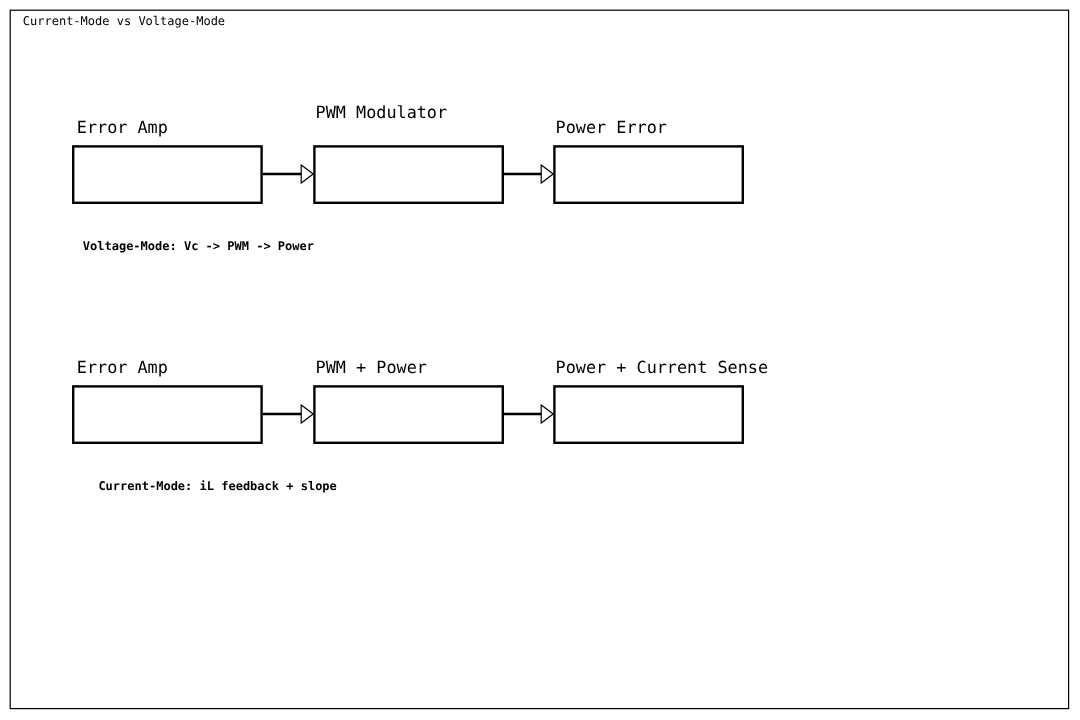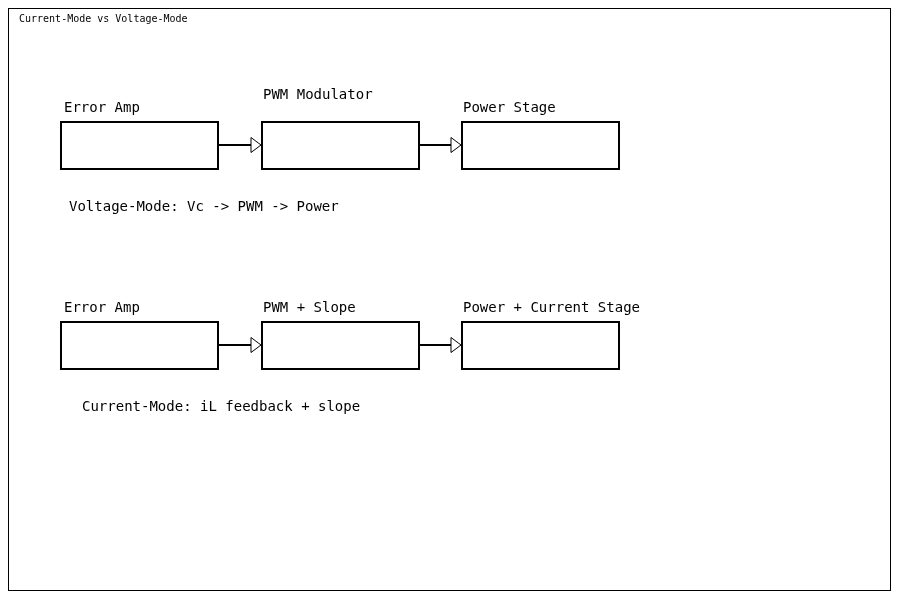--- a/index.html
+++ b/index.html
@@ -41,59 +41,59 @@
   }
   .block {
     position: absolute;
     width: 155px;
     height: 45px;
     border: 2px solid #000000;
     background: #ffffff;
   }
   .caption {
     position: absolute;
-    font-size: 14px;
+    font-size: 10px;
     line-height: 12px;
-    font-weight: normal;
+    font-weight: bold;
     white-space: pre;
     text-align: right;
   }
   .arrow {
     position: absolute;
   }
 </style>
 </head>
 <body>
 
 <div class="frame"></div>
 
 <div class="title">Current-Mode vs Voltage-Mode</div>
 
 <div class="block-label" style="left:64px; top:101px">Error Amp</div>
 <div class="block-label" style="left:263px; top:88px">PWM Modulator</div>
-<div class="block-label" style="left:463px; top:101px">Power Stage</div>
+<div class="block-label" style="left:463px; top:101px">Power Error</div>
 
 <div class="block" style="left:60px; top:121px"></div>
 <div class="block" style="left:261px; top:121px"></div>
 <div class="block" style="left:461px; top:121px"></div>
 
 <svg class="arrow" style="left:219px; top:135px" width="42" height="20">
   <line x1="0" y1="10" x2="33" y2="10" stroke="#000000" stroke-width="2"></line>
   <polygon points="32,2.5 42,10 32,17.5" fill="#ffffff" stroke="#000000" stroke-width="1"></polygon>
 </svg>
 <svg class="arrow" style="left:420px; top:135px" width="41" height="20">
   <line x1="0" y1="10" x2="32" y2="10" stroke="#000000" stroke-width="2"></line>
   <polygon points="31,2.5 41,10 31,17.5" fill="#ffffff" stroke="#000000" stroke-width="1"></polygon>
 </svg>
 
 <div class="caption" style="left:69px; top:200px">Voltage-Mode: Vc -&gt; PWM -&gt; Power</div>
 
 <div class="block-label" style="left:64px; top:301px">Error Amp</div>
-<div class="block-label" style="left:263px; top:301px">PWM + Slope</div>
-<div class="block-label" style="left:463px; top:301px">Power + Current Stage</div>
+<div class="block-label" style="left:263px; top:301px">PWM + Power</div>
+<div class="block-label" style="left:463px; top:301px">Power + Current Sense</div>
 
 <div class="block" style="left:60px; top:321px"></div>
 <div class="block" style="left:261px; top:321px"></div>
 <div class="block" style="left:461px; top:321px"></div>
 
 <svg class="arrow" style="left:219px; top:335px" width="42" height="20">
   <line x1="0" y1="10" x2="33" y2="10" stroke="#000000" stroke-width="2"></line>
   <polygon points="32,2.5 42,10 32,17.5" fill="#ffffff" stroke="#000000" stroke-width="1"></polygon>
 </svg>
 <svg class="arrow" style="left:420px; top:335px" width="41" height="20">

